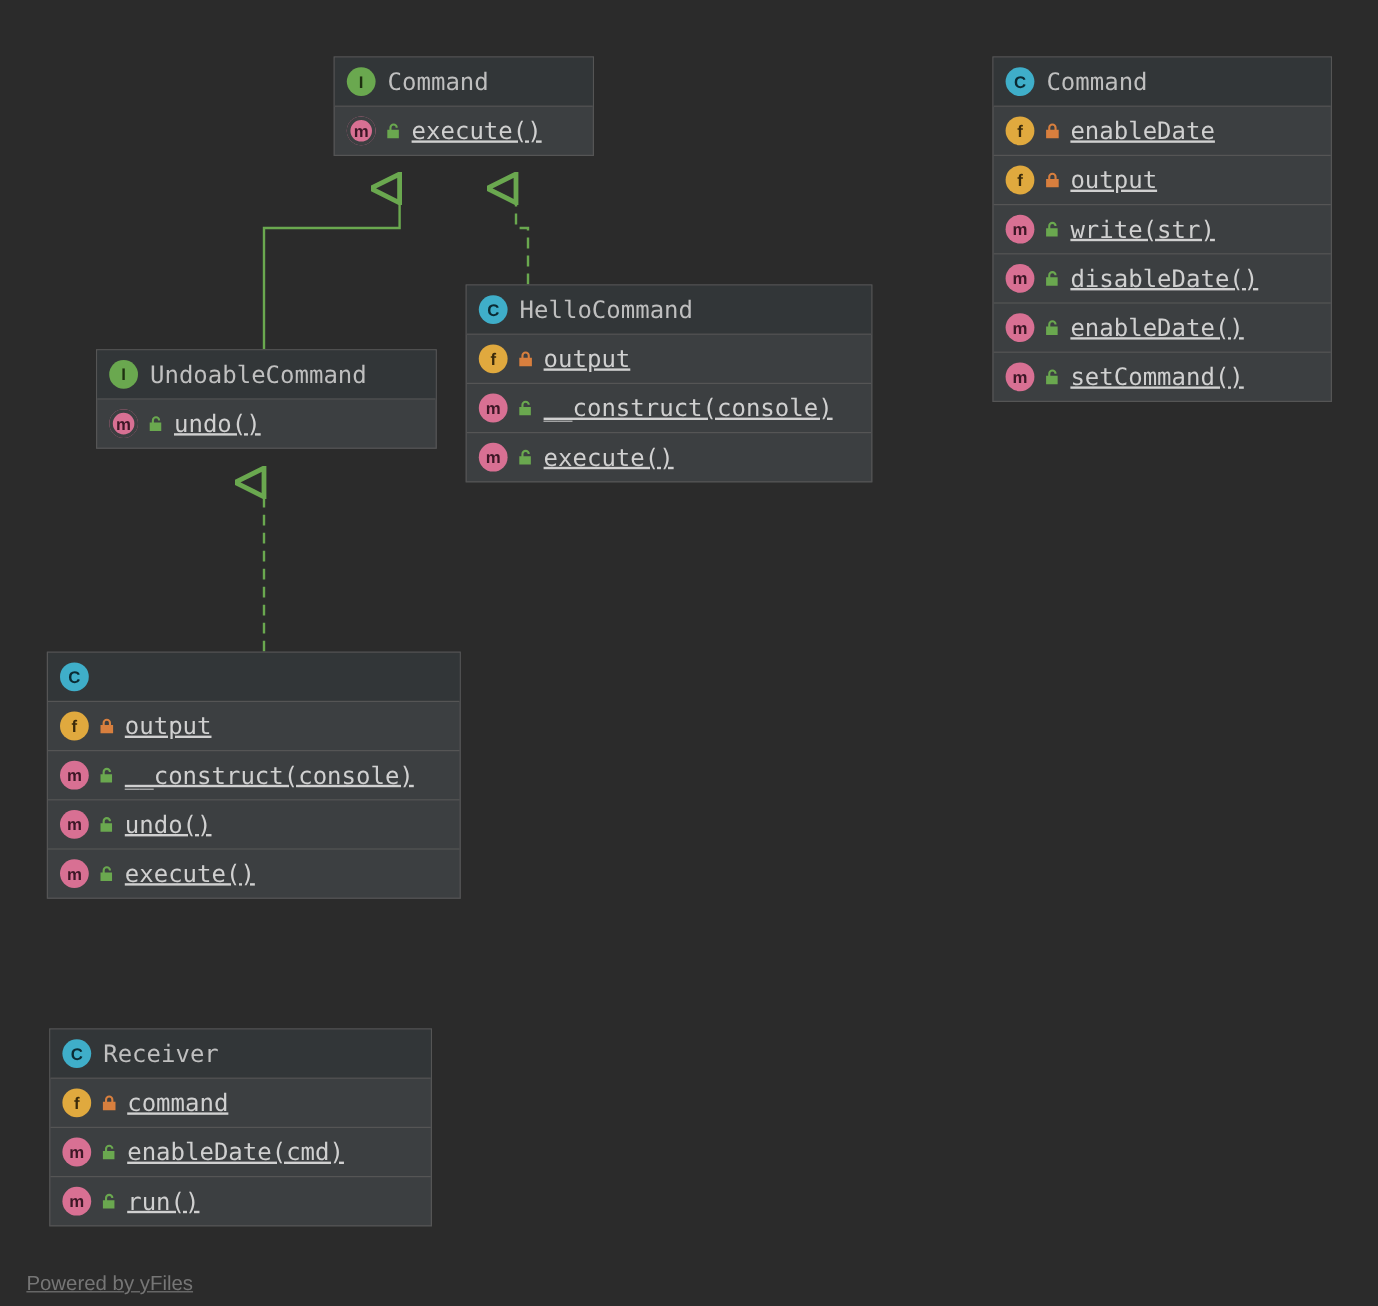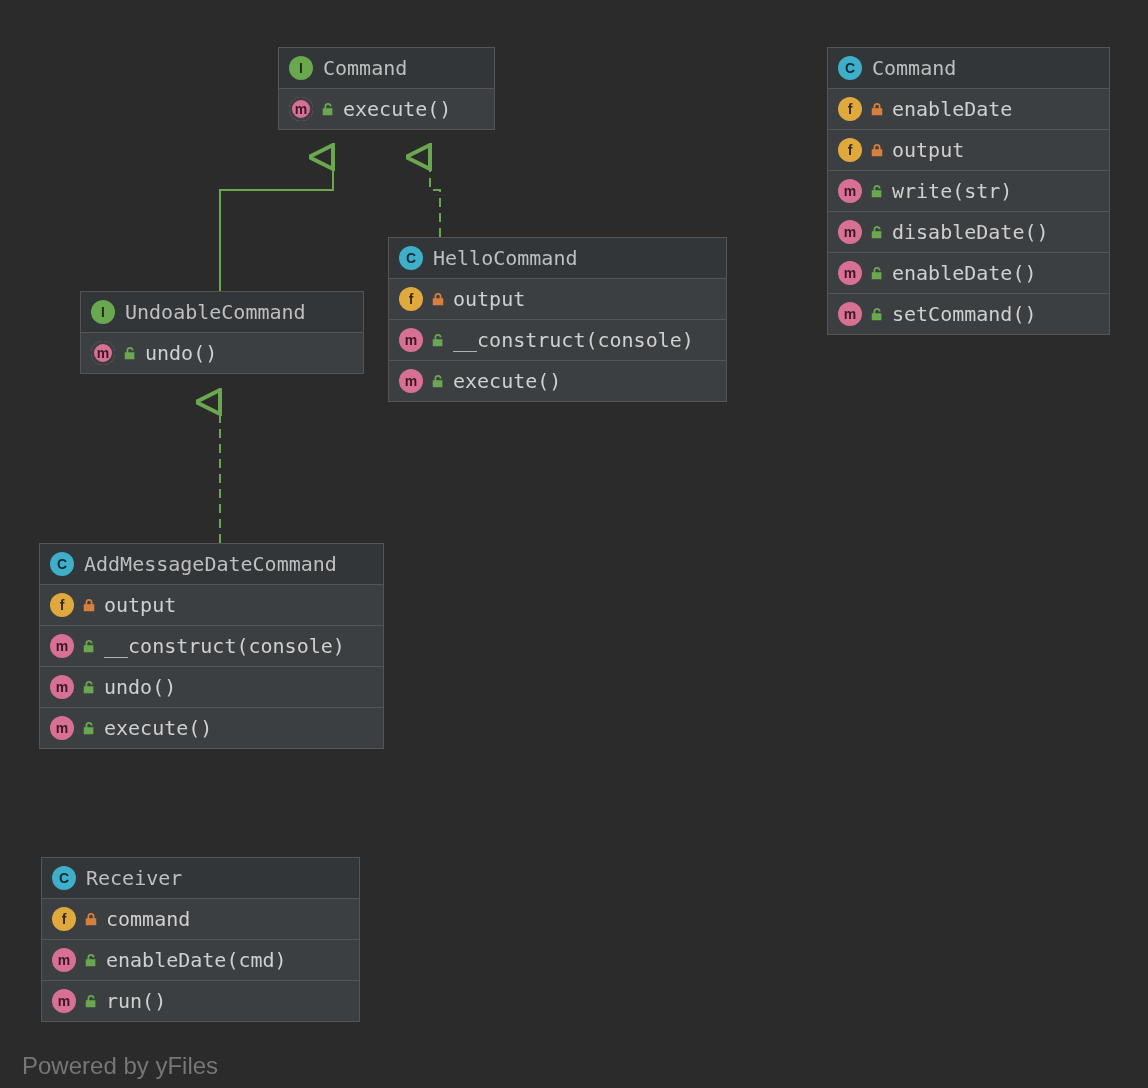--- a/index.html
+++ b/index.html
@@ -57,29 +57,30 @@
   .badge-m.abstract {
     box-shadow: inset 0 0 0 3px #3c3f41;
   }
   .vis-icon {
     width: 14px;
     height: 14px;
     flex-shrink: 0;
   }
   .vis-public { color: #6aa84f; }
   .vis-private { color: #d87f3e; }
-  .member-text { color: #d0d0d0; }
+  .member-text { color: #d0d0d0; text-decoration: underline; }
   .class-name { color: #bfbfbf; }
   .watermark {
     position: absolute;
     left: 22px;
     bottom: 8px;
     color: #767676;
     font-family: sans-serif;
-    font-size: 24px;
+    font-size: 17px;
+    text-decoration: underline;
   }
   svg.connectors {
     position: absolute;
     left: 0; top: 0;
     width: 1148px;
     height: 1088px;
     pointer-events: none;
   }
 </style>
 </head>
@@ -151,21 +152,20 @@
     <svg class="vis-icon vis-public" viewBox="0 0 16 16">
         <path fill="currentColor" d="M4 7V5a4 4 0 018 0h-2a2 2 0 00-4 0v2h7v8H2V7h2z"></path>
       </svg>
     <span class="member-text">execute()</span>
   </div>
 </div>
 
 <div class="uml-box" style="left:39px; top:543px; width:345px;">
   <div class="uml-header">
     <span class="badge badge-c">C</span>
-    <span class="class-name">AddMessageDateCommand</span>
   </div>
   <div class="uml-row">
     <span class="badge badge-f">f</span>
     <svg class="vis-icon vis-private" viewBox="0 0 16 16">
         <path fill="currentColor" d="M4 7V5a4 4 0 018 0v2h2v8H2V7h2zm2 0h4V5a2 2 0 00-4 0v2z"></path>
       </svg>
     <span class="member-text">output</span>
   </div>
   <div class="uml-row">
     <span class="badge badge-m">m</span>

